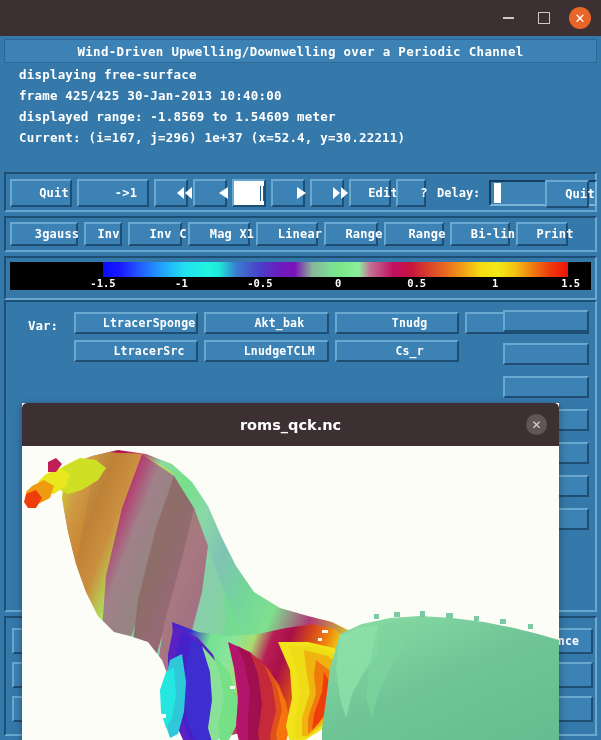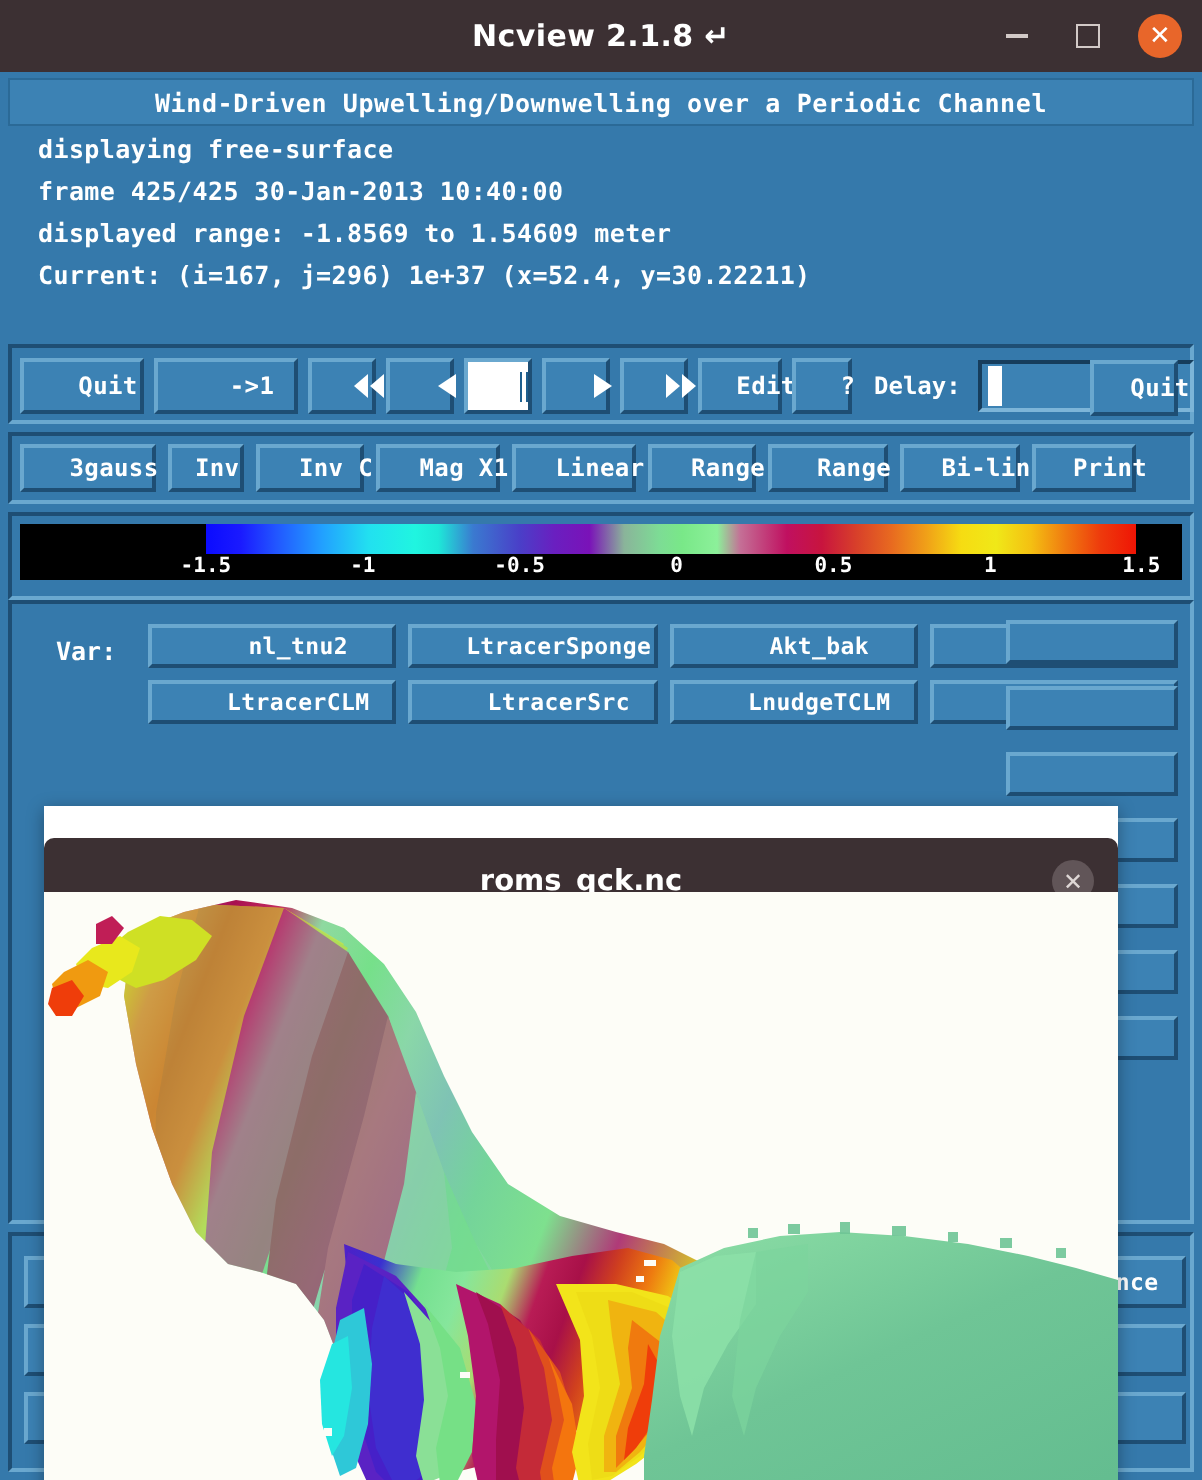--- a/index.html
+++ b/index.html
@@ -165,40 +165,38 @@
 
   
   #popup {
     position: absolute; left: 22px; top: 367px; width: 537px; height: 366px;
     background: #ffffff; box-shadow: 0 2px 8px rgba(0,0,0,.35);
   }
   #popup-titlebar {
     position:absolute; left:0; top:0; width:537px; height:43px;
     background:#3c3033; display:flex; align-items:center; justify-content:center;
     border-radius: 5px 5px 0 0;
-    margin-top: 16px;
   }
   #popup-title { color:#ffffff; font-family:"DejaVu Sans", sans-serif;
                  font-size:14.5px; font-weight:bold; }
   #popup-close {
     position:absolute; right:12px; top:11px; width:21px; height:21px;
     border-radius:50%; background:#615558; color:#ded7d5;
     font-family:"DejaVu Sans", sans-serif; font-size:12px; font-weight:bold;
     display:flex; align-items:center; justify-content:center; cursor:pointer;
   }
   #plot-canvas {
     position:absolute; left:0; top:43px; width:537px; height:323px;
     background:#fdfdf7; overflow:hidden;
   }
 </style>
 </head>
 <body>
 
 <div id="titlebar">
-  <div id="titlebar-title">Ncview 2.1.8 ↵</div>
   <div id="win-controls">
     <div class="wc wc-min"></div>
     <div class="wc wc-max"></div>
     <div class="wc wc-close">✕</div>
   </div>
 </div>
 
 <div id="app">
 
   <div id="banner">
@@ -270,21 +268,20 @@
           <div class="cbtick" style="left: 70%;">0.5</div>
           <div class="cbtick" style="left: 83.5%;">1</div>
           <div class="cbtick" style="left: 96.5%;">1.5</div>
         </div>
     </div>
   </div>
 
   <div id="varbox" class="panel">
     <div id="var-label">Var:</div>
     <div class="var-grid" id="var-grid">
-        <div class="nvbtn varbtn">nl_tnu2</div>
         <div class="nvbtn varbtn">LtracerSponge</div>
         <div class="nvbtn varbtn">Akt_bak</div>
         <div class="nvbtn varbtn">Tnudg</div>
         <div class="nvbtn varbtn">LtracerCLM</div>
         <div class="nvbtn varbtn">LtracerSrc</div>
         <div class="nvbtn varbtn">LnudgeTCLM</div>
         <div class="nvbtn varbtn">Cs_r</div>
       </div>
   </div>
 

